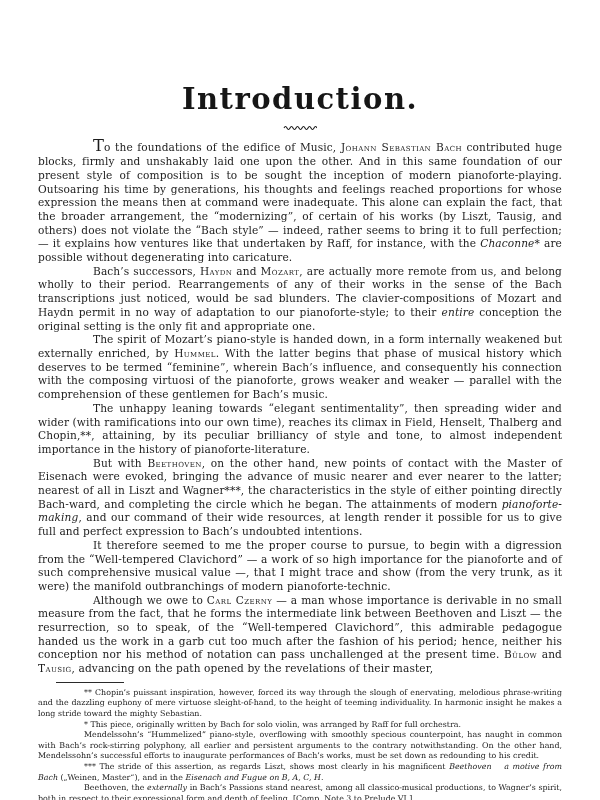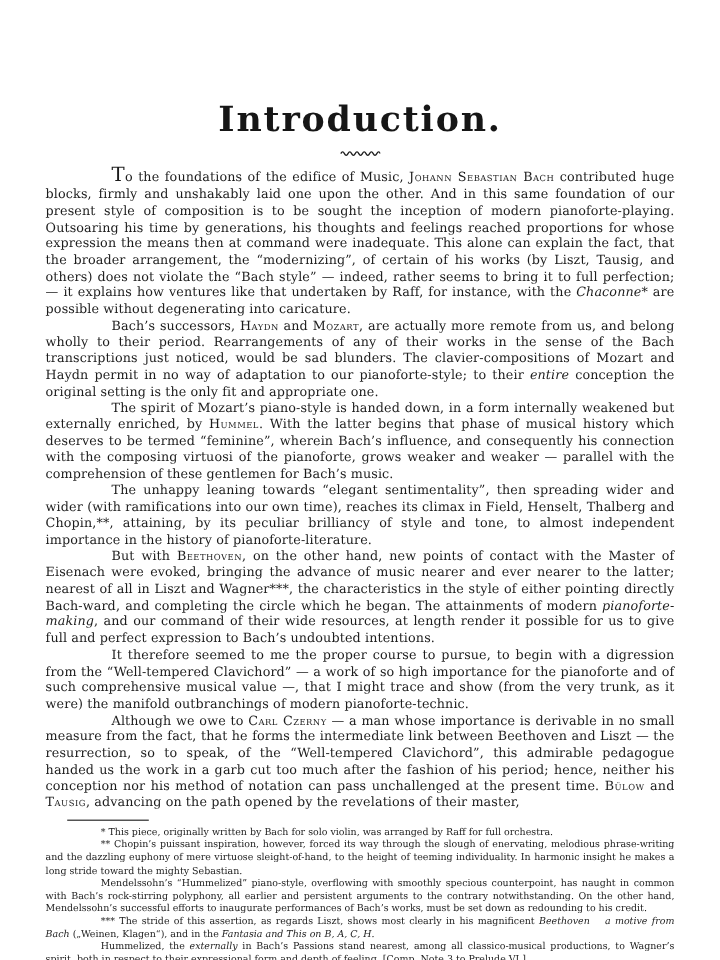--- a/index.html
+++ b/index.html
@@ -78,20 +78,20 @@
       <p><span class="seg-plain">The spirit of Mozart’s piano-style is handed down, in a form internally weakened but externally enriched, by </span><span class="seg-smallcaps">Hummel</span><span class="seg-plain">.  With the latter begins that phase of musical history which deserves to be termed “feminine”, wherein Bach’s influence, and consequently his connection with the composing virtuosi of the pianoforte, grows weaker and weaker — parallel with the comprehension of these gentlemen for Bach’s music.</span></p>
       <p><span class="seg-plain">The unhappy leaning towards “elegant sentimentality”, then spreading wider and wider (with ramifications into our own time), reaches its climax in Field, Henselt, Thalberg and Chopin,**, attaining, by its peculiar brilliancy of style and tone, to almost independent importance in the history of pianoforte-literature.</span></p>
       <p><span class="seg-plain">But with </span><span class="seg-smallcaps">Beethoven</span><span class="seg-plain">, on the other hand, new points of contact with the Master of Eisenach were evoked, bringing the advance of music nearer and ever nearer to the latter; nearest of all in Liszt and Wagner***, the characteristics in the style of either pointing directly Bach-ward, and completing the circle which he began.  The attainments of modern </span><span class="seg-italic">pianoforte-making</span><span class="seg-plain">, and our command of their wide resources, at length render it possible for us to give full and perfect expression to Bach’s undoubted intentions.</span></p>
       <p><span class="seg-plain">It therefore seemed to me the proper course to pursue, to begin with a digression from the “Well-tempered Clavichord” — a work of so high importance for the pianoforte and of such comprehensive musical value —, that I might trace and show (from the very trunk, as it were) the manifold outbranchings of modern pianoforte-technic.</span></p>
       <p><span class="seg-plain">Although we owe to </span><span class="seg-smallcaps">Carl Czerny</span><span class="seg-plain"> — a man whose importance is derivable in no small measure from the fact, that he forms the intermediate link between Beethoven and Liszt — the resurrection, so to speak, of the “Well-tempered Clavichord”, this admirable pedagogue handed us the work in a garb cut too much after the fashion of his period; hence, neither his conception nor his method of notation can pass unchallenged at the present time.  </span><span class="seg-smallcaps">Bülow</span><span class="seg-plain"> and </span><span class="seg-smallcaps">Tausig</span><span class="seg-plain">, advancing on the path opened by the revelations of their master,</span></p>
     </div>
 
   <div class="fn-sep"></div>
 
   <div class="footnotes">
+      <p><span class="seg-plain">** Chopin’s puissant inspiration, however, forced its way through the slough of enervating, melodious phrase-writing and the dazzling euphony of mere virtuose sleight-of-hand, to the height of teeming individuality.  In harmonic insight he makes a long stride toward the mighty Sebastian.</span></p>
       <p><span class="seg-plain">*  This piece, originally written by Bach for solo violin, was arranged by Raff for full orchestra.</span></p>
-      <p><span class="seg-plain">** Chopin’s puissant inspiration, however, forced its way through the slough of enervating, melodious phrase-writing and the dazzling euphony of mere virtuose sleight-of-hand, to the height of teeming individuality.  In harmonic insight he makes a long stride toward the mighty Sebastian.</span></p>
       <p><span class="seg-plain">Mendelssohn’s “Hummelized” piano-style, overflowing with smoothly specious counterpoint, has naught in common with Bach’s rock-stirring polyphony, all earlier and persistent arguments to the contrary notwithstanding.  On the other hand, Mendelssohn’s successful efforts to inaugurate performances of Bach’s works, must be set down as redounding to his credit.</span></p>
-      <p><span class="seg-plain">*** The stride of this assertion, as regards Liszt, shows most clearly in his magnificent </span><span class="seg-italic">Beethoven</span><span class="seg-gap"> </span><span class="seg-italic">a motive from Bach</span><span class="seg-plain"> („Weinen, Klagen“), and in the </span><span class="seg-italic">Fantasia and This on B, A, C, H.</span></p>
-      <p><span class="seg-plain">Hummelized, the </span><span class="seg-italic">externally</span><span class="seg-plain"> in Bach’s Passions stand nearest, among all classico-musical productions, to Wagner’s spirit, both in respect to their expressional form and depth of feeling.  [Comp. Note 3 to Prelude VI.]</span></p>
+      <p><span class="seg-plain">*** The stride of this assertion, as regards Liszt, shows most clearly in his magnificent </span><span class="seg-italic">Beethoven</span><span class="seg-gap"> </span><span class="seg-italic">a motive from Bach</span><span class="seg-plain"> („Weinen, Master“), and in the </span><span class="seg-italic">Eisenach and Fugue on B, A, C, H.</span></p>
+      <p><span class="seg-plain">Beethoven, the </span><span class="seg-italic">externally</span><span class="seg-plain"> in Bach’s Passions stand nearest, among all classico-musical productions, to Wagner’s spirit, both in respect to their expressional form and depth of feeling.  [Comp. Note 3 to Prelude VI.]</span></p>
     </div>
 
 </div>
 
 </body></html>

